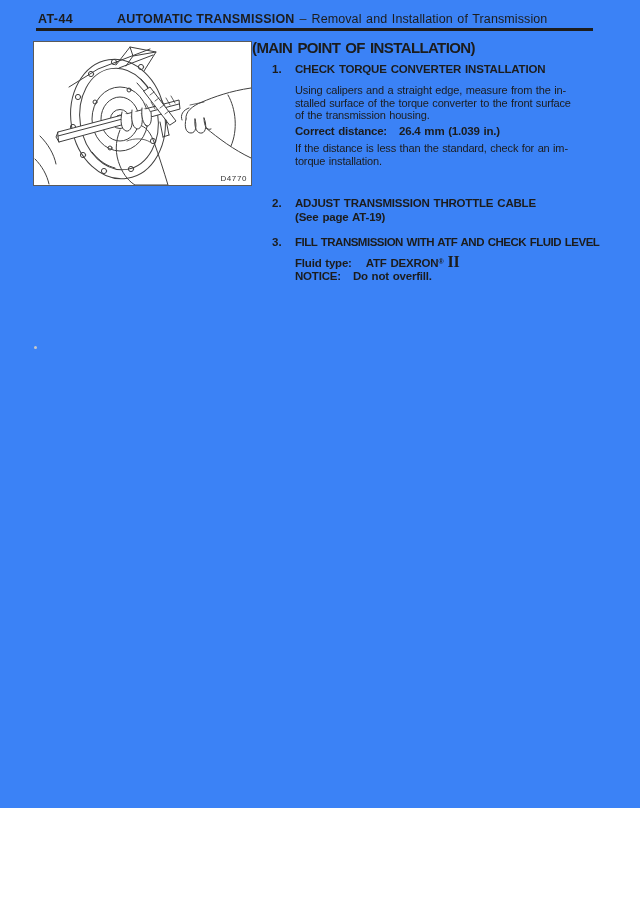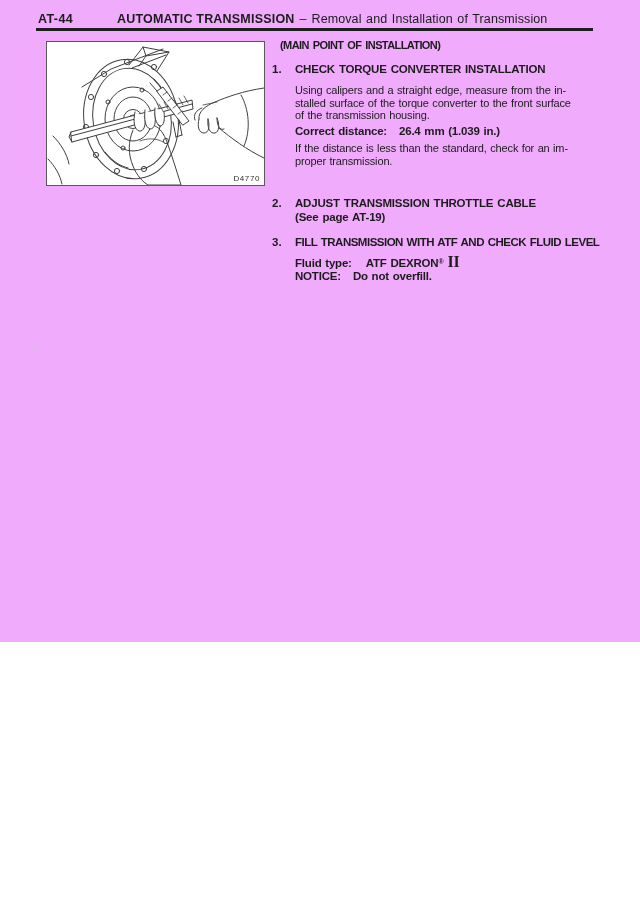--- a/index.html
+++ b/index.html
@@ -1,45 +1,45 @@
 <!DOCTYPE html>
 <html><head>
 <meta charset="utf-8">
 <style>
   * { margin:0; padding:0; box-sizing:border-box; }
   html,body { background:#ffffff; }
   .page {
-    position:relative; width:640px; height:642px; background:#f0abfc;
+    position:relative; width:640px; height:808px; background:#3b82f6;
     font-family:"Liberation Sans", sans-serif; color:#1c1c1c; overflow:hidden;
     -webkit-font-smoothing:antialiased;
   }
   
   .hdr-code {
     position:absolute; left:38px; top:12px;
     font-size:12.5px; font-weight:bold; letter-spacing:.4px; white-space:nowrap;
   }
   .hdr-title { position:absolute; left:117px; top:12px; font-size:12.5px; white-space:nowrap; }
   .hdr-title .sec { font-weight:bold; letter-spacing:.2px; }
   .hdr-title .dash { margin:0 5px; color:#2a2a2a; }
   .hdr-title .sub { font-weight:normal; letter-spacing:.1px; word-spacing:1px; }
   .hdr-rule { position:absolute; left:36px; top:28px; width:557px; height:2.5px; background:#1d1d1d; }
   
   .fig {
     position:absolute; left:33px; top:41px; width:219px; height:145px;
-    border:1px solid #5a5a5a; background:#ffffff;margin-left:13px;
+    border:1px solid #5a5a5a; background:#ffffff;
   }
   .fig svg { position:absolute; left:0; top:0; width:217px; height:143px; }
   .fig-code {
     position:absolute; right:4px; bottom:2px; font-size:8px; color:#323232;
     letter-spacing:.6px;
   }
   
   .abs { position:absolute; white-space:nowrap; }
   .heading {
-    left:280px; top:39px; font-size:11px; font-weight:bold;
+    left:252px; top:39px; font-size:15px; font-weight:bold;
     letter-spacing:-.6px; word-spacing:1.5px;
   }
   .stepnum  { left:272px; font-size:11.5px; font-weight:bold; }
   .steptitle{ left:295px; font-size:11.5px; font-weight:bold; letter-spacing:-.2px; word-spacing:1px; }
   .tight    { letter-spacing:-.5px; }
   .bodyline { left:295px; font-size:11px; letter-spacing:-.15px; word-spacing:.6px; }
   .boldline { left:295px; font-size:11.5px; font-weight:bold; letter-spacing:-.2px; word-spacing:.8px; }
   .gap12 { margin-left:12px; }
   .gap14 { margin-left:14px; }
   .reg-mark { font-size:7px; position:relative; top:-3.5px; }
@@ -130,21 +130,21 @@
 
   <div class="abs stepnum" style="top:63px">1.</div>
   <div class="abs bodyline" style="top:84px">Using calipers and a straight edge, measure from the in-</div>
   <div class="abs steptitle" style="top:63px">CHECK TORQUE CONVERTER INSTALLATION</div>
   <div class="abs bodyline" style="top:96.5px">stalled surface of the torque converter to the front surface</div>
   <div class="abs bodyline" style="top:109px">of the transmission housing.</div>
   <div class="abs boldline" style="top:125px">
     <span>Correct distance:</span><span class="gap12">26.4 mm (1.039 in.)</span>
   </div>
   <div class="abs bodyline" style="top:142px">If the distance is less than the standard, check for an im-</div>
-  <div class="abs bodyline" style="top:154.5px">proper transmission.</div>
+  <div class="abs bodyline" style="top:154.5px">torque installation.</div>
 
   <div class="abs stepnum" style="top:197px">2.</div>
   <div class="abs steptitle" style="top:197px">ADJUST TRANSMISSION THROTTLE CABLE</div>
   <div class="abs steptitle" style="top:211px">(See page AT-19)</div>
 
   <div class="abs stepnum" style="top:236px">3.</div>
   <div class="abs steptitle tight" style="top:236px">FILL TRANSMISSION WITH ATF AND CHECK FLUID LEVEL</div>
   <div class="abs boldline" style="top:253px">
     <span>Fluid type:</span><span class="gap14">ATF DEXRON</span><span class="reg-mark">®</span><span class="grade">II</span>
   </div>

